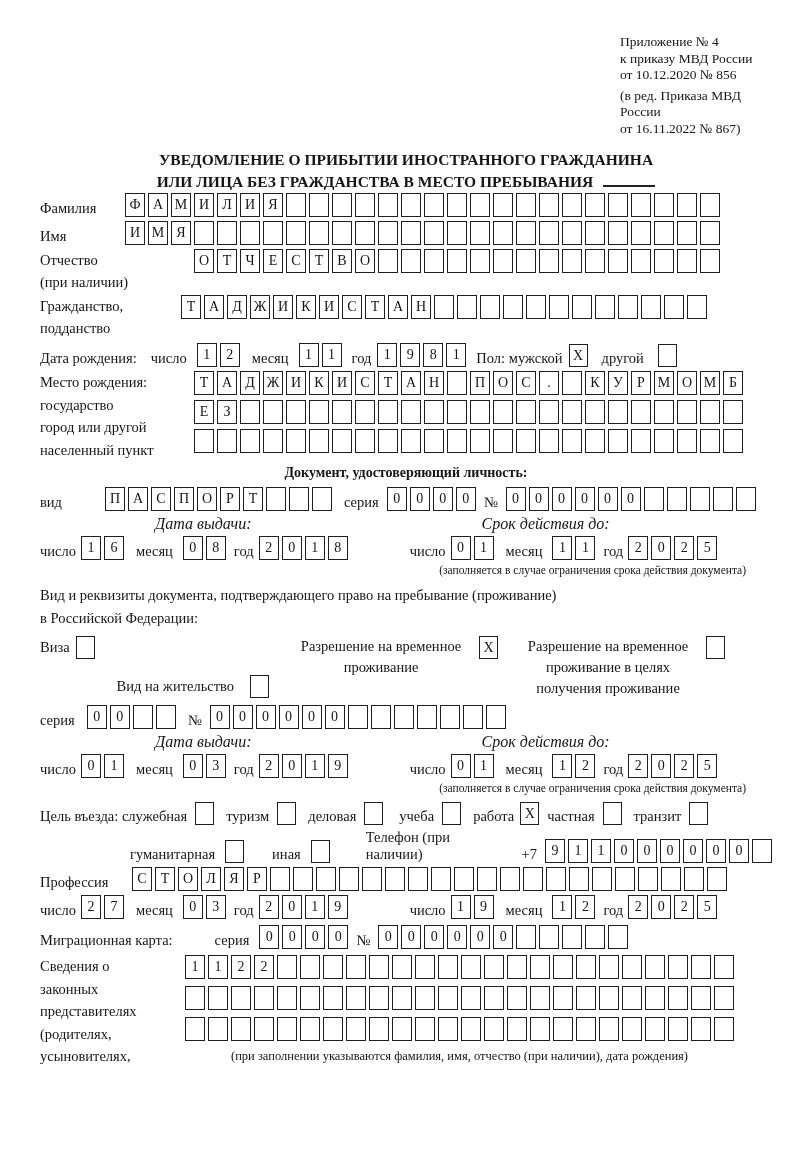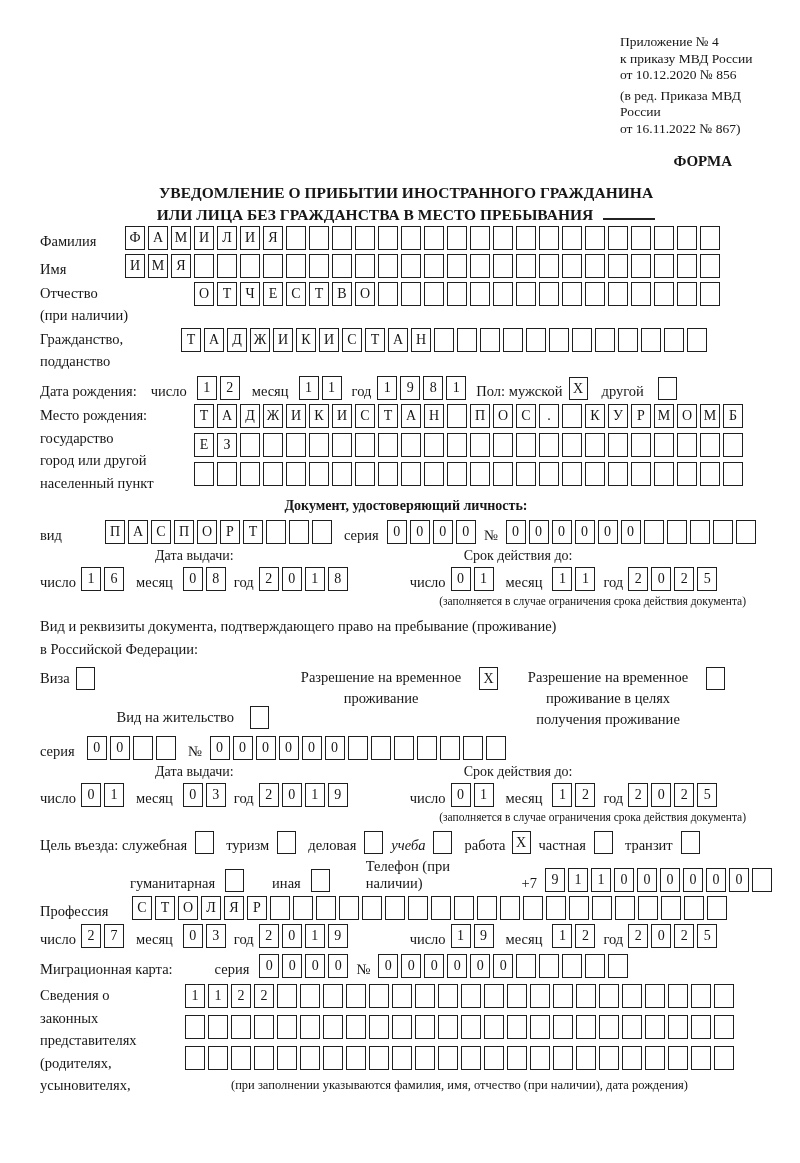--- a/index.html
+++ b/index.html
@@ -21,41 +21,40 @@
   .cell{
     width:20px;height:24px;border:1.6px solid #1f1f1f;box-sizing:border-box;
     display:inline-flex;align-items:center;justify-content:center;
     font-size:14px;flex:0 0 auto;background:#fff;
   }
   .chk{
     width:19px;height:23px;border:1.6px solid #1f1f1f;box-sizing:border-box;
     display:inline-flex;align-items:center;justify-content:center;font-size:14px;flex:0 0 auto;background:#fff;
   }
   .center-b{font-weight:bold;font-size:14px;text-align:center;margin:4px 0 6px 0;}
-  .dh{display:flex;font-size:14px;margin-bottom:3px;}
+  .dh{display:flex;font-size:16px;margin-bottom:3px;font-style:italic;}
   .note{font-size:11.5px;text-align:right;padding-right:26px;margin:2px 0 8px 0;}
   .para{font-size:14.5px;line-height:23px;margin-top:4px;}
   .opt-lines{text-align:center;font-size:14.5px;line-height:21px;}
   .small-note{font-size:12.5px;margin-top:8px;text-align:center;}
 </style>
 </head>
 <body>
 
 <div class="page">
 
   <div class="hdr-block">
     <div>Приложение № 4</div>
     <div>к приказу МВД России</div>
     <div>от 10.12.2020 № 856</div>
     <div class="gap"></div>
     <div>(в ред. Приказа МВД России</div>
     <div>от 16.11.2022 № 867)</div>
   </div>
 
-  <div class="forma">ФОРМА</div>
 
   <div class="title">
     <div>УВЕДОМЛЕНИЕ О ПРИБЫТИИ ИНОСТРАННОГО ГРАЖДАНИНА</div>
     <div><span>ИЛИ ЛИЦА БЕЗ ГРАЖДАНСТВА В МЕСТО ПРЕБЫВАНИЯ</span><span class="uline"></span></div>
   </div>
 
 
   <div class="row">
     <span style="width:85px;">Фамилия</span>
     <span class="boxrow">
@@ -482,21 +481,21 @@
 
   <div class="note">(заполняется в случае ограничения срока действия документа)</div>
 
   <div class="row" style="margin-top:2px;">
     <span>Цель въезда: служебная</span>
     <span class="chk" style="margin-left:8px;"></span>
     <span style="margin-left:12px;">туризм</span>
     <span class="chk" style="margin-left:8px;"></span>
     <span style="margin-left:12px;">деловая</span>
     <span class="chk" style="margin-left:8px;"></span>
-    <span style="margin-left:8px;font-style:italic;">учеба</span>
+    <span style="margin-left:16px;">учеба</span>
     <span class="chk" style="margin-left:8px;"></span>
     <span style="margin-left:12px;">работа</span>
     <span class="chk" style="margin-left:6px;">X</span>
     <span style="margin-left:8px;">частная</span>
     <span class="chk" style="margin-left:8px;"></span>
     <span style="margin-left:12px;">транзит</span>
     <span class="chk" style="margin-left:8px;"></span>
   </div>
 
   <div class="row" style="margin-top:4px;">

